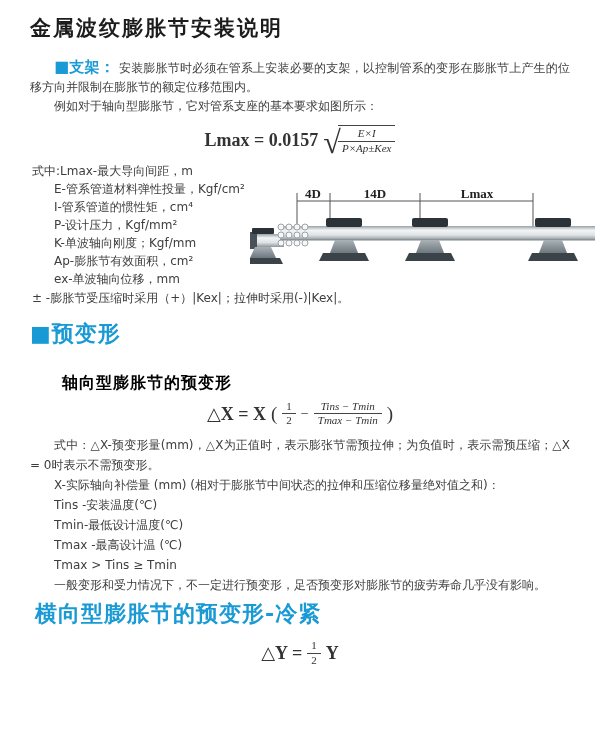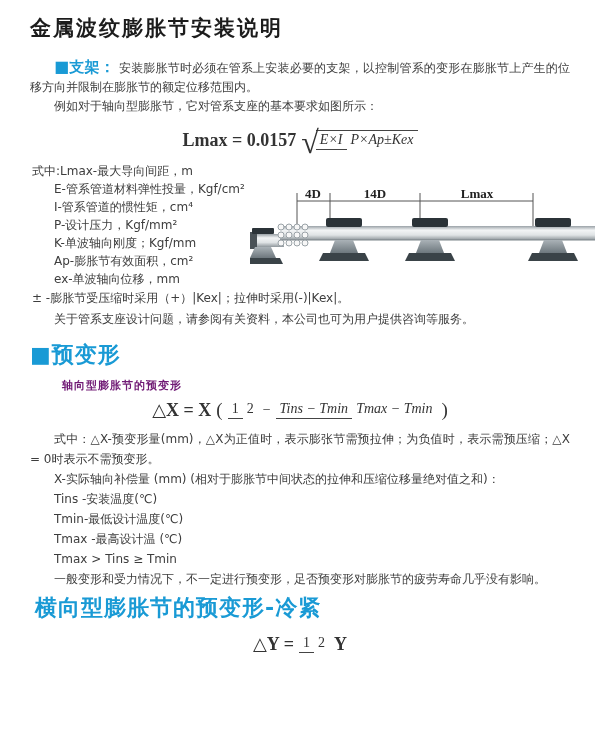--- a/index.html
+++ b/index.html
@@ -24,22 +24,22 @@
   .para-support { text-indent:2em; line-height:20px; text-align:justify; }
   .para-support .marker { font-size:16px; }
 
   
   .formula {
     display:flex; justify-content:center; align-items:center;
     gap:5px; color:#333; font-family:"Liberation Serif","DejaVu Serif",serif;
   }
   .f-bold { font-weight:bold; font-size:18px; font-family:"Liberation Serif","DejaVu Serif",serif; }
   .frac {
-    display:inline-flex; flex-direction:row; text-align:center;
-    font-size:14px; line-height:1.2; vertical-align:middle;
+    display:inline-flex; flex-direction:column; text-align:center;
+    font-size:11px; line-height:1.2; vertical-align:middle;
     font-family:"Liberation Serif","DejaVu Serif",serif;
   }
   .frac .num { border-bottom:1px solid #444; padding:0 4px; }
   .frac .den { padding:0 4px; }
   .ital { font-style:italic; }
   .sqrt { display:inline-flex; align-items:center; }
   .rad { font-size:32px; line-height:1; font-weight:400; margin-right:-3px; transform:translateY(2px); }
   .rad-frac { border-top:1.5px solid #444; padding-top:1px; }
   .paren { font-size:19px; }
   .minus { font-size:14px; }
@@ -52,21 +52,21 @@
   .definitions p { font-size:12px; line-height:18px; }
   .def-item { padding-left:2em; }
   .def-first { padding-left:2px; }
   .diagram { position:absolute; top:26px; right:-25px; }
 
   .pm-note { padding-left:2px; margin-top:1px; }
   .consult { text-indent:2em; margin-top:2px; }
 
   h2.sec-head { font-size:22px; font-weight:bold; color:#199ad5; margin-top:11px; letter-spacing:1px; }
   h2.sec-head .marker2 { color:#199ad5; }
-  h3.sub-head { font-size:11px; font-weight:bold; color:#701a75; padding-left:32px; margin-top:8px; letter-spacing:1px; }
+  h3.sub-head { font-size:16px; font-weight:bold; color:#000000; padding-left:32px; margin-top:24px; letter-spacing:1px; }
   h2.lateral { padding-left:5px; margin-top:4px; }
 
   .notes p { font-size:12px; line-height:20px; text-indent:2em; text-align:justify; }
 </style>
 </head>
 <body>
 
 <div class="page">
 
   <h1 class="title">金属波纹膨胀节安装说明</h1>
@@ -163,21 +163,20 @@
       </g>
       <g>
         <rect x="285" y="30" width="36" height="9" rx="2" fill="#2b3338"></rect>
         <polygon points="294,52 312,52 317,65 289,65" fill="url(#footGrad)"></polygon>
         <polygon points="282,65 324,65 328,73 278,73" fill="#3a4348"></polygon>
       </g>
     </svg>
   </div>
 
   <p class="body pm-note">± -膨胀节受压缩时采用（+）|Kex|；拉伸时采用(-)|Kex|。</p>
-  <p class="body consult">关于管系支座设计问题，请参阅有关资料，本公司也可为用户提供咨询等服务。</p>
 
   <h2 class="sec-head"><span class="marker2">■</span><span>预变形</span></h2>
 
 
   <h3 class="sub-head">轴向型膨胀节的预变形</h3>
 
   <div class="formula f2">
     <span class="f-bold">△X = X</span>
     <span class="paren">(</span>
     <span class="frac">

